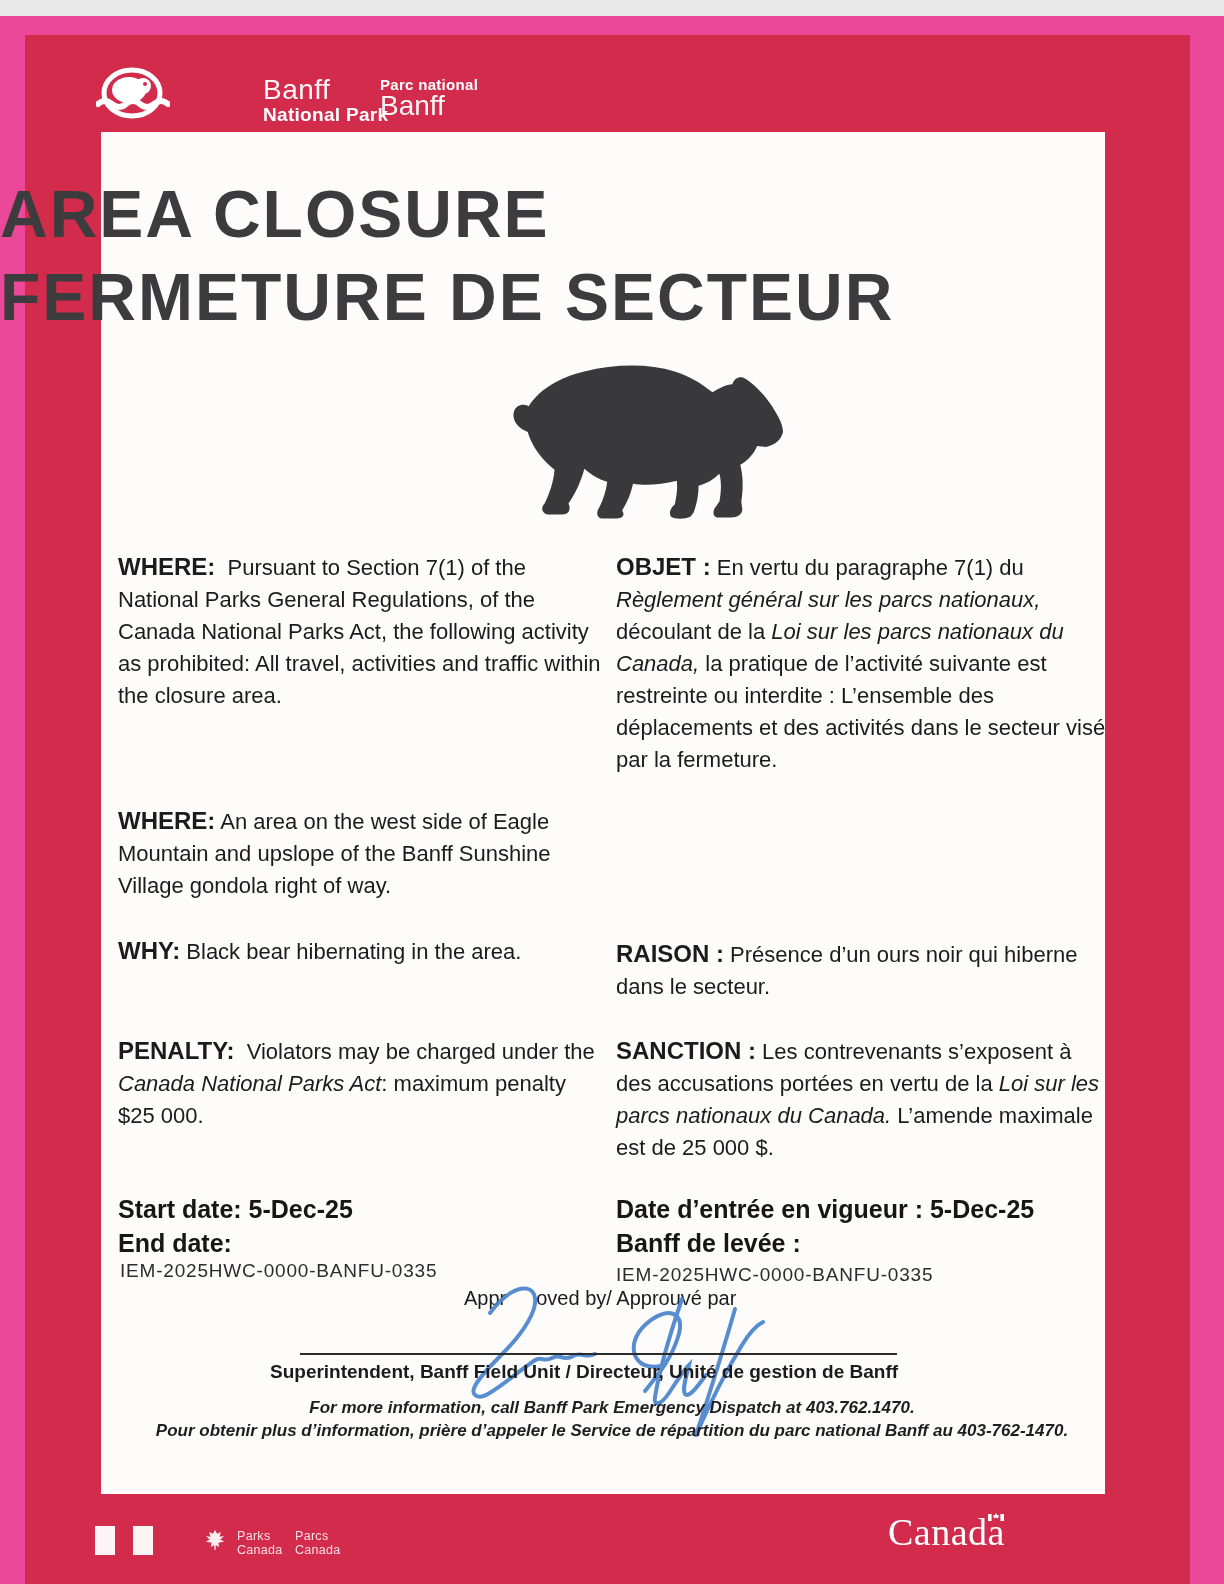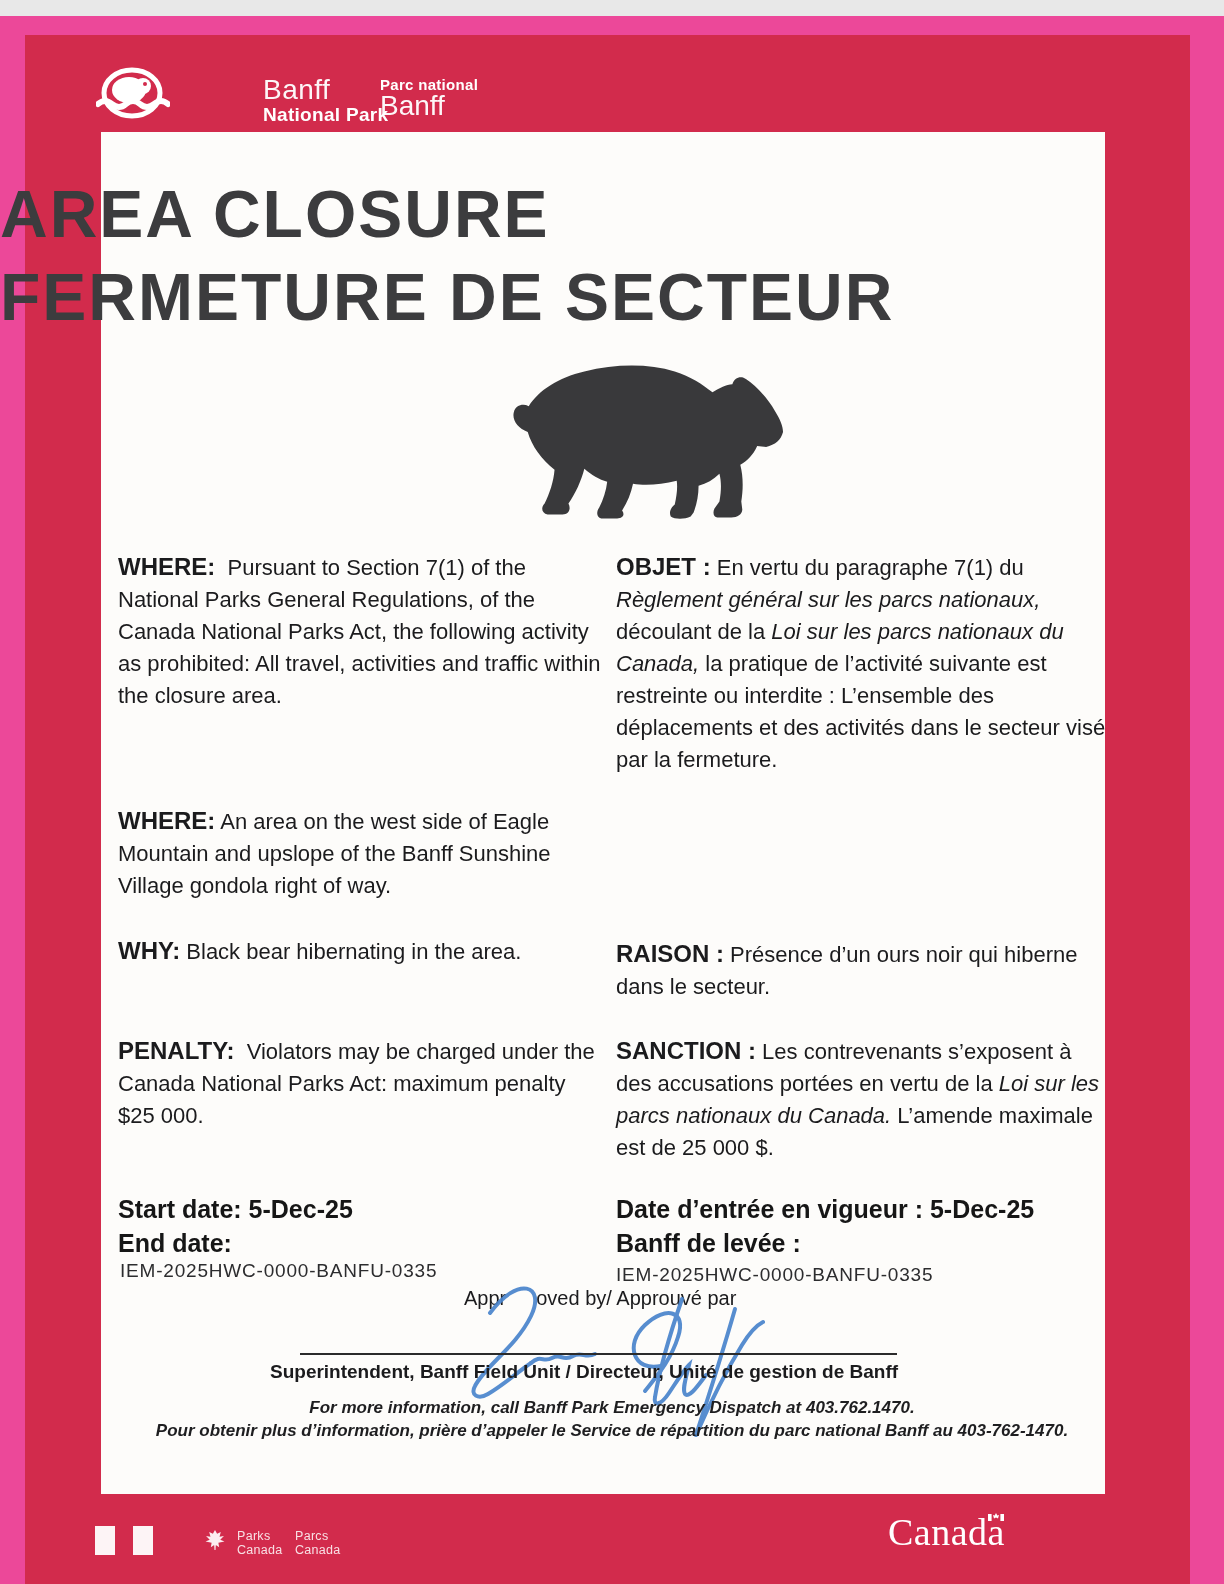--- a/index.html
+++ b/index.html
@@ -110,21 +110,21 @@
       C 205 32 217 40 227 48
       C 234 44 241 40 247 40
       C 249 33 256 31 261 35
       C 270 41 282 53 290 67
       C 295 75 298 82 298 88 Z"></path>
   </svg>
 
   <div class="abs section col-left" style="top:535px"><span class="label">WHERE:</span><span><span>  Pursuant to Section 7(1) of the National Parks General Regulations, of the Canada National Parks Act, the following activity as prohibited: All travel, activities and traffic within the closure area.</span></span></div>
   <div class="abs section col-left" style="top:789px"><span class="label">WHERE:</span><span><span> An area on the west side of Eagle Mountain and upslope of the Banff Sunshine Village gondola right of way.</span></span></div>
   <div class="abs section col-left" style="top:919px"><span class="label">WHY:</span><span><span> Black bear hibernating in the area.</span></span></div>
-  <div class="abs section col-left" style="top:1019px"><span class="label">PENALTY:</span><span><span>  Violators may be charged under the </span><span style=" text-align: center;">Canada National Parks Act</span><span>: maximum penalty
+  <div class="abs section col-left" style="top:1019px"><span class="label">PENALTY:</span><span><span>  Violators may be charged under the </span><span style="font-style: italic; text-align: center;">Canada National Parks Act</span><span>: maximum penalty
 $25 000.</span></span></div>
 
   <div class="abs section col-right" style="top:535px"><span class="label">OBJET :</span><span><span> En vertu du paragraphe 7(1) du </span><span style="font-style: italic;">Règlement général sur les parcs nationaux,</span><span> découlant de la </span><span style="font-style: italic;">Loi sur les parcs nationaux du Canada,</span><span> la pratique de l’activité suivante est restreinte ou interdite : L’ensemble des déplacements et des activités dans le secteur visé par la fermeture.</span></span></div>
   <div class="abs section col-right" style="top:922px"><span class="label">RAISON :</span><span><span> Présence d’un ours noir qui hiberne dans le secteur.</span></span></div>
   <div class="abs section col-right" style="top:1019px"><span class="label">SANCTION :</span><span><span> Les contrevenants s’exposent à des accusations portées en vertu de la </span><span style="font-style: italic;">Loi sur les parcs nationaux du Canada.</span><span> L’amende maximale est de 25 000 $.</span></span></div>
 
   <div class="abs dateline col-left" style="top:1176px">Start date: 5-Dec-25</div>
   <div class="abs dateline col-left" style="top:1210px">End date:</div>
   <div class="abs dateline col-right" style="top:1176px">Date d’entrée en vigueur : 5-Dec-25</div>
   <div class="abs dateline col-right" style="top:1210px">Banff de levée :</div>

